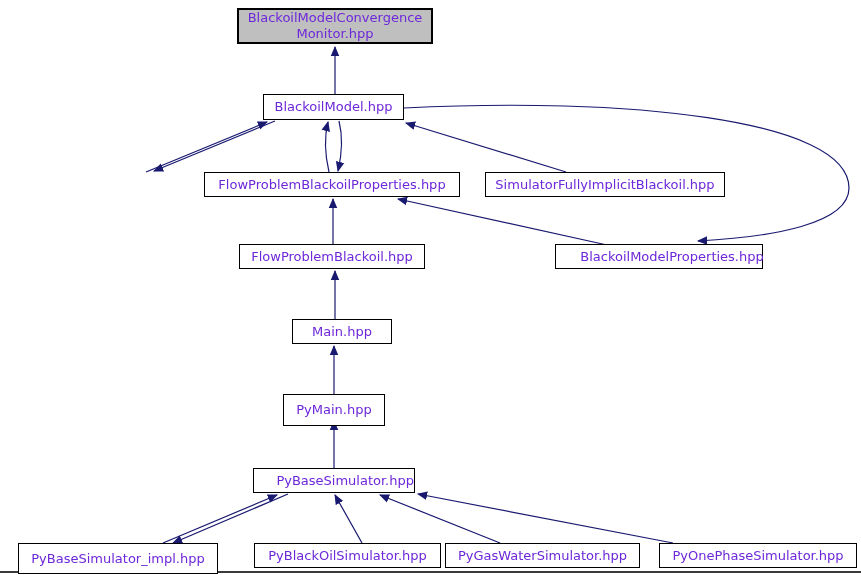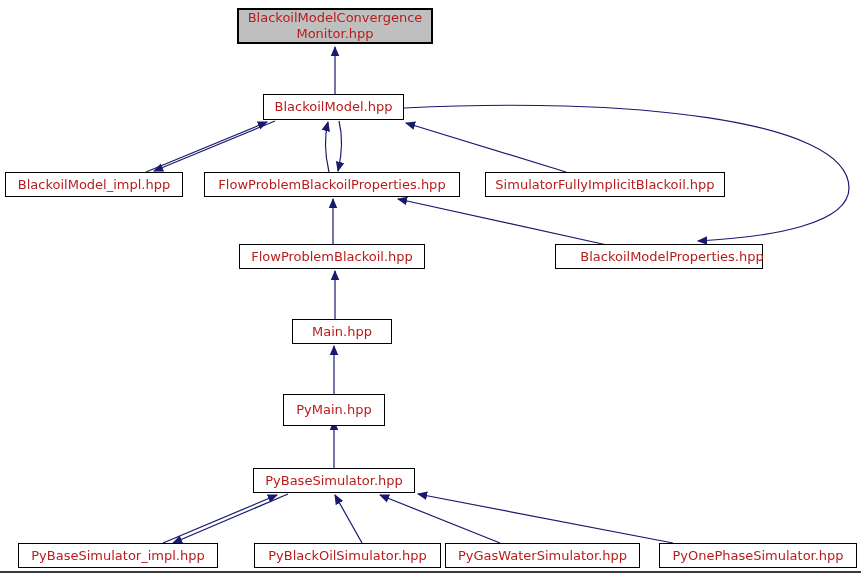--- a/index.html
+++ b/index.html
@@ -11,21 +11,21 @@
     overflow:hidden;
   }
   #edges{position:absolute;left:0;top:0;width:861px;height:575px;}
   .edge{stroke:#191970;stroke-width:1.2;fill:none;}
   .node{
     position:absolute;
     box-sizing:border-box;
     background:#ffffff;
     border:1px solid #000000;
     display:flex;align-items:center;justify-content:center;
-    font-size:13px;color:#b91c1c;
+    font-size:13px;color:#6d28d9;
     white-space:nowrap;
     z-index:2;
   }
   .node.highlight{
     background:#bfbfbf;
     border:2px solid #000000;
   }
   .node .lbl{white-space:pre-line;text-align:center;line-height:16px;}
   #bottom-rule{
     position:absolute;left:0;top:571px;width:861px;height:2px;
@@ -76,23 +76,20 @@
 
   <div class="node highlight" style="left:237px;top:8px;width:196px;height:36px;">
     <span class="lbl">BlackoilModelConvergence
 Monitor.hpp</span>
   </div>
 
   <div class="node" style="left:263px;top:94px;width:141px;height:26px;">
     <span class="lbl">BlackoilModel.hpp</span>
   </div>
 
-  <div class="node" style="left:5px;top:172px;width:178px;height:25px;">
-    <span class="lbl">BlackoilModel_impl.hpp</span>
-  </div>
 
   <div class="node" style="left:204px;top:172px;width:256px;height:25px;">
     <span class="lbl">FlowProblemBlackoilProperties.hpp</span>
   </div>
 
   <div class="node" style="left:485px;top:172px;width:240px;height:25px;">
     <span class="lbl">SimulatorFullyImplicitBlackoil.hpp</span>
   </div>
 
   <div class="node" style="left:239px;top:244px;width:186px;height:25px;">
@@ -104,25 +101,25 @@
   </div>
 
   <div class="node" style="left:292px;top:319px;width:100px;height:25px;">
     <span class="lbl">Main.hpp</span>
   </div>
 
   <div class="node" style="left:283px;top:394px;width:102px;height:32px;">
     <span class="lbl">PyMain.hpp</span>
   </div>
 
-  <div class="node" style="left:253px;top:468px;width:162px;height:25px;">
+  <div class="node" style="left:253px;top:468px;width:162px;height:25px;justify-content:flex-end;">
     <span class="lbl">PyBaseSimulator.hpp</span>
   </div>
 
-  <div class="node" style="left:18px;top:543px;width:200px;height:25px;">
+  <div class="node" style="left:18px;top:543px;width:200px;height:31px;">
     <span class="lbl">PyBaseSimulator_impl.hpp</span>
   </div>
 
   <div class="node" style="left:254px;top:543px;width:187px;height:25px;">
     <span class="lbl">PyBlackOilSimulator.hpp</span>
   </div>
 
   <div class="node" style="left:445px;top:543px;width:195px;height:25px;">
     <span class="lbl">PyGasWaterSimulator.hpp</span>
   </div>

